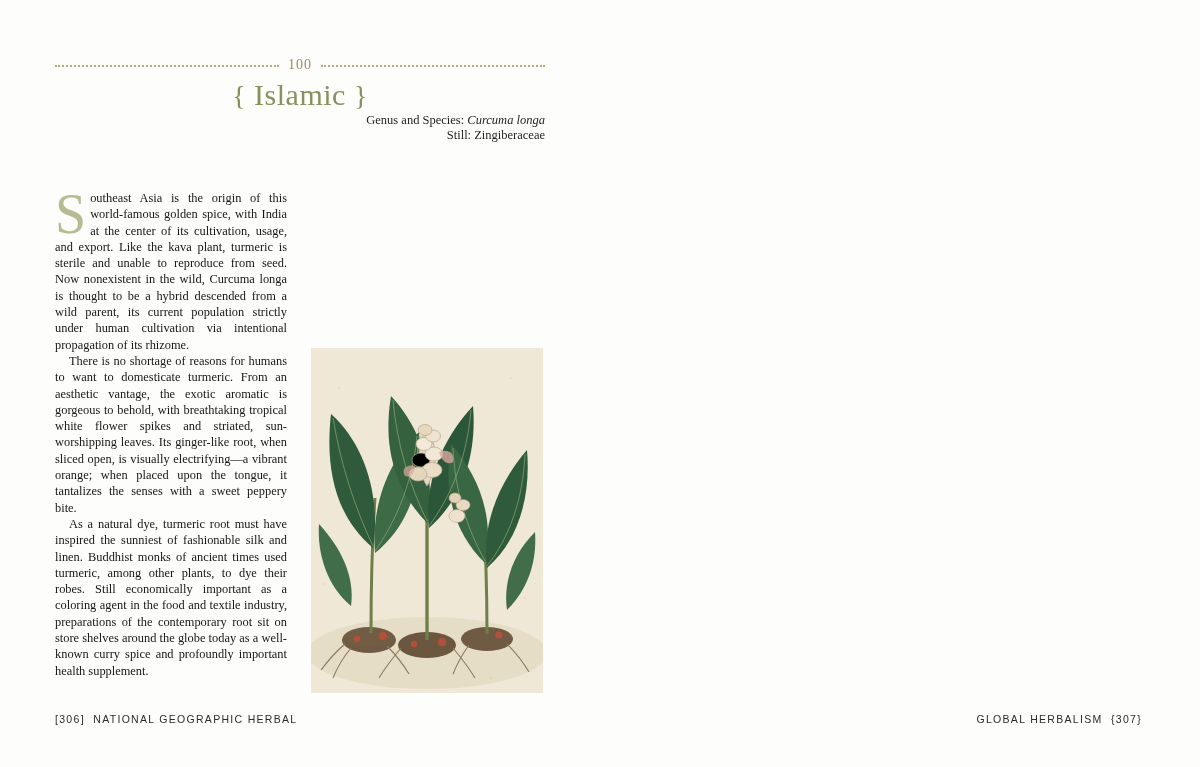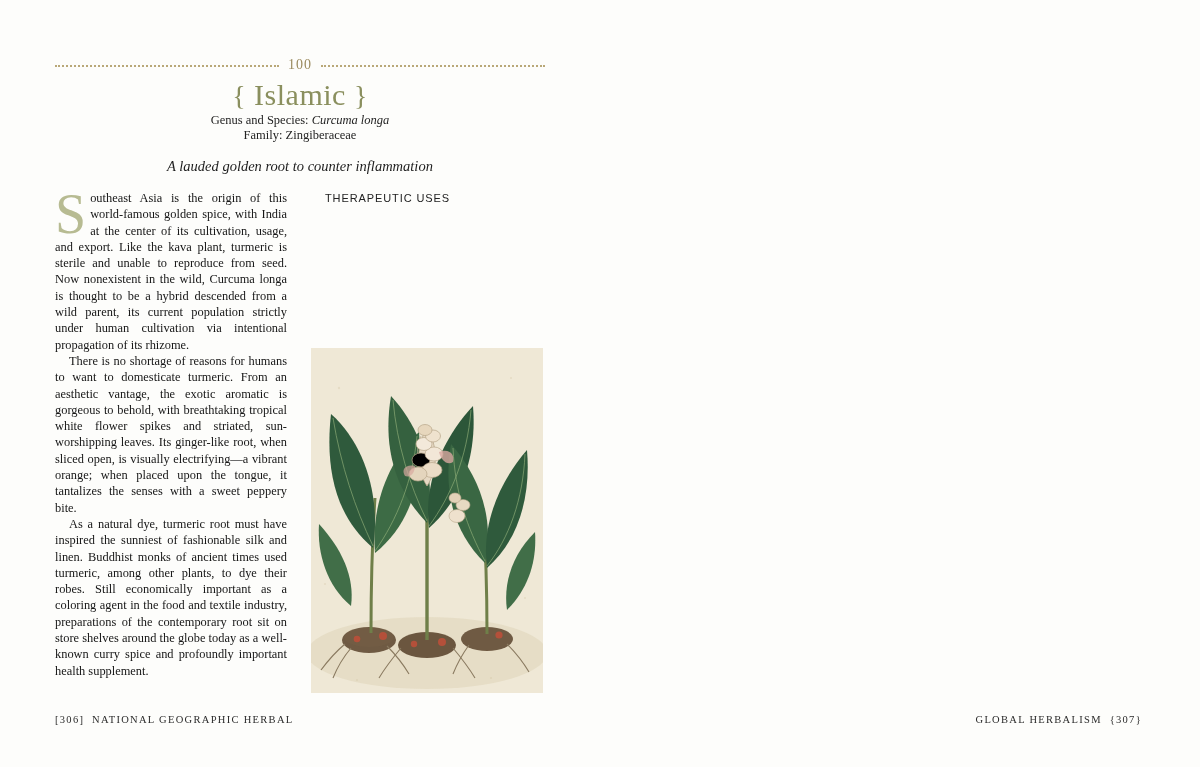--- a/index.html
+++ b/index.html
@@ -72,21 +72,21 @@
   .chapter-title .brace {
     color: #8a8f5e;
     font-size: 28px;
   }
 
   .genus-block {
     position: absolute;
     left: 55px;
     top: 113px;
     width: 490px;
-    text-align: center;
+    text-align: right;
     font-size: 12.5px;
     line-height: 14.5px;
     color: #232323;
   }
   .genus-block .ital { font-style: italic; }
 
   .deck {
     position: absolute;
     left: 55px;
     top: 158px;
@@ -142,21 +142,21 @@
     overflow: hidden;
   }
 
   
   .footer {
     position: absolute;
     bottom: 42px;
     font-size: 10.5px;
     letter-spacing: 1.3px;
     color: #2b2b2b;
-    font-family: Liberation Serif, serif;
+    font-family: Liberation Sans, sans-serif;
   }
   .footer-left { left: 55px; }
   .footer-right { right: 58px; }
   .footer .brk { color: #2b2b2b; }
 
   .gutter {
     position: absolute;
     left: 600px; top: 0;
     width: 1px; height: 767px;
     background: transparent;
@@ -177,33 +177,31 @@
 
     <div class="chapter-title">
       <span class="brace">{</span>
       <span>Islamic</span>
       <span class="brace">}</span>
     </div>
 
     <div class="genus-block">
       <span>Genus and Species:</span>
       <span class="ital">Curcuma longa</span><br>
-      <span>Family: Zingiberaceae</span>
-    </div>
-
-    <div class="deck">A lauded golden root to counter inflammation</div>
+      <span>Still: Zingiberaceae</span>
+    </div>
+
 
     <div class="col col-l1">
       <p class="noindent"><span class="dropcap">S</span><span>outheast Asia is the origin of this world-famous golden spice, with India at the center of its cultivation, usage, and export. Like the kava plant, turmeric is sterile and unable to reproduce from seed. Now nonexistent in the wild, Curcuma longa is thought to be a hybrid descended from a wild parent, its current population strictly under human cultivation via intentional propagation of its rhizome.</span></p>
       <p>There is no shortage of reasons for humans to want to domesticate turmeric. From an aesthetic vantage, the exotic aromatic is gorgeous to behold, with breathtaking tropical white flower spikes and striated, sun-worshipping leaves. Its ginger-like root, when sliced open, is visually electrifying—a vibrant orange; when placed upon the tongue, it tantalizes the senses with a sweet peppery bite.</p>
       <p>As a natural dye, turmeric root must have inspired the sunniest of fashionable silk and linen. Buddhist monks of ancient times used turmeric, among other plants, to dye their robes. Still economically important as a coloring agent in the food and textile industry, preparations of the contemporary root sit on store shelves around the globe today as a well-known curry spice and profoundly important health supplement.</p>
     </div>
 
     <div class="col col-l2">
-      <p class="section-head">THERAPEUTIC USES</p>
     </div>
 
     <div class="illus">
       <svg viewBox="0 0 232 345" width="232" height="345" preserveAspectRatio="xMidYMid slice">
         <rect x="0" y="0" width="232" height="345" fill="#efe8d6"></rect>
         <rect x="0" y="0" width="232" height="345" fill="none"></rect>
 
         <ellipse cx="116" cy="305" rx="120" ry="36" fill="#e3d9c0" opacity="0.75"></ellipse>
 
         <g>

